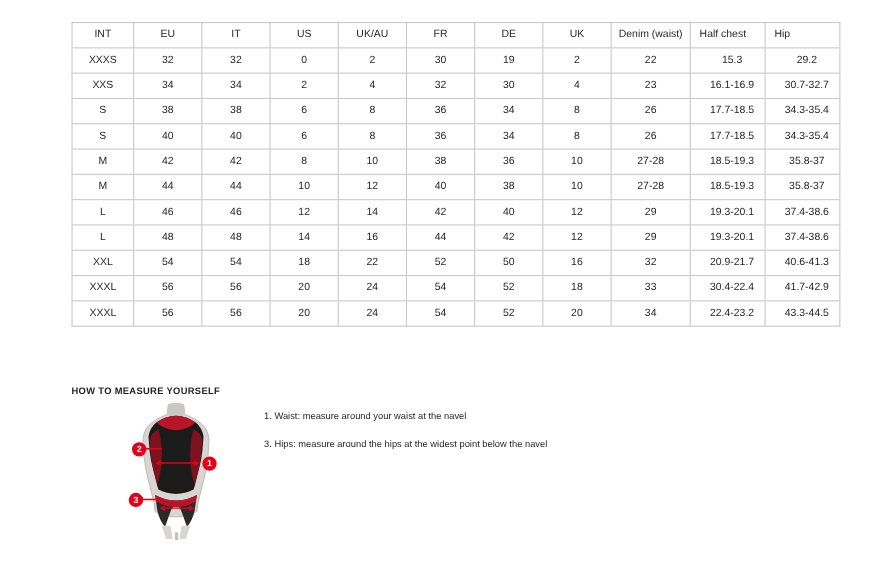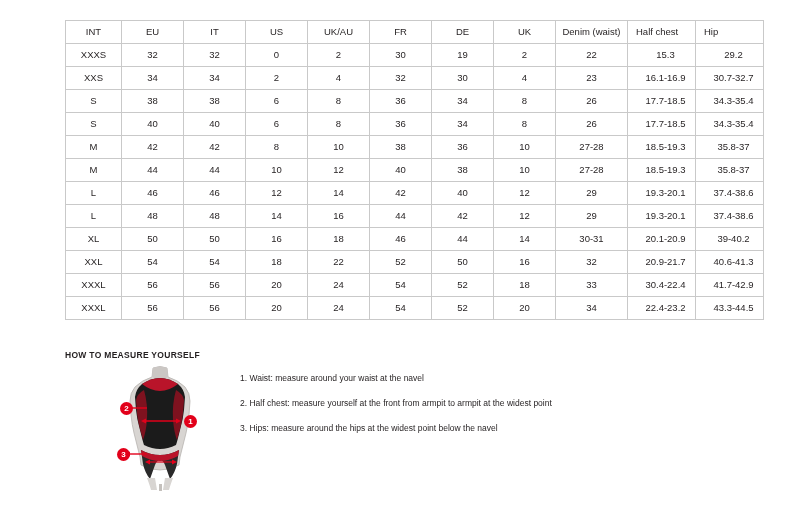--- a/index.html
+++ b/index.html
@@ -252,33 +252,20 @@
         <td>14</td>
         <td>16</td>
         <td>44</td>
         <td>42</td>
         <td>12</td>
         <td>29</td>
         <td class="left-al">19.3-20.1</td>
         <td class="left-al">37.4-38.6</td>
       </tr>
       <tr>
-        <td>XL</td>
-        <td>50</td>
-        <td>50</td>
-        <td>16</td>
-        <td>18</td>
-        <td>46</td>
-        <td>44</td>
-        <td>14</td>
-        <td>30-31</td>
-        <td class="left-al">20.1-20.9</td>
-        <td class="left-al">39-40.2</td>
-      </tr>
-      <tr>
         <td>XXL</td>
         <td>54</td>
         <td>54</td>
         <td>18</td>
         <td>22</td>
         <td>52</td>
         <td>50</td>
         <td>16</td>
         <td>32</td>
         <td class="left-al">20.9-21.7</td>
@@ -360,21 +347,17 @@
     <div class="bullet" style="left:89px; top:49px;">1</div>
     <div class="bullet" style="left:22px; top:82px;">3</div>
   </div>
 
   <div class="steps">
     <div class="step">
       <span>1.</span>
       <b>Waist</b><span>: measure around your waist at the navel</span>
     </div>
     <div class="step">
-      <span>2.</span>
-      <b>Half chest</b><span>: measure yourself at the front from armpit to armpit at the widest point</span>
-    </div>
-    <div class="step">
       <span>3.</span>
       <b>Hips</b><span>: measure around the hips at the widest point below the navel</span>
     </div>
   </div>
 </div>
 
 </body></html>

